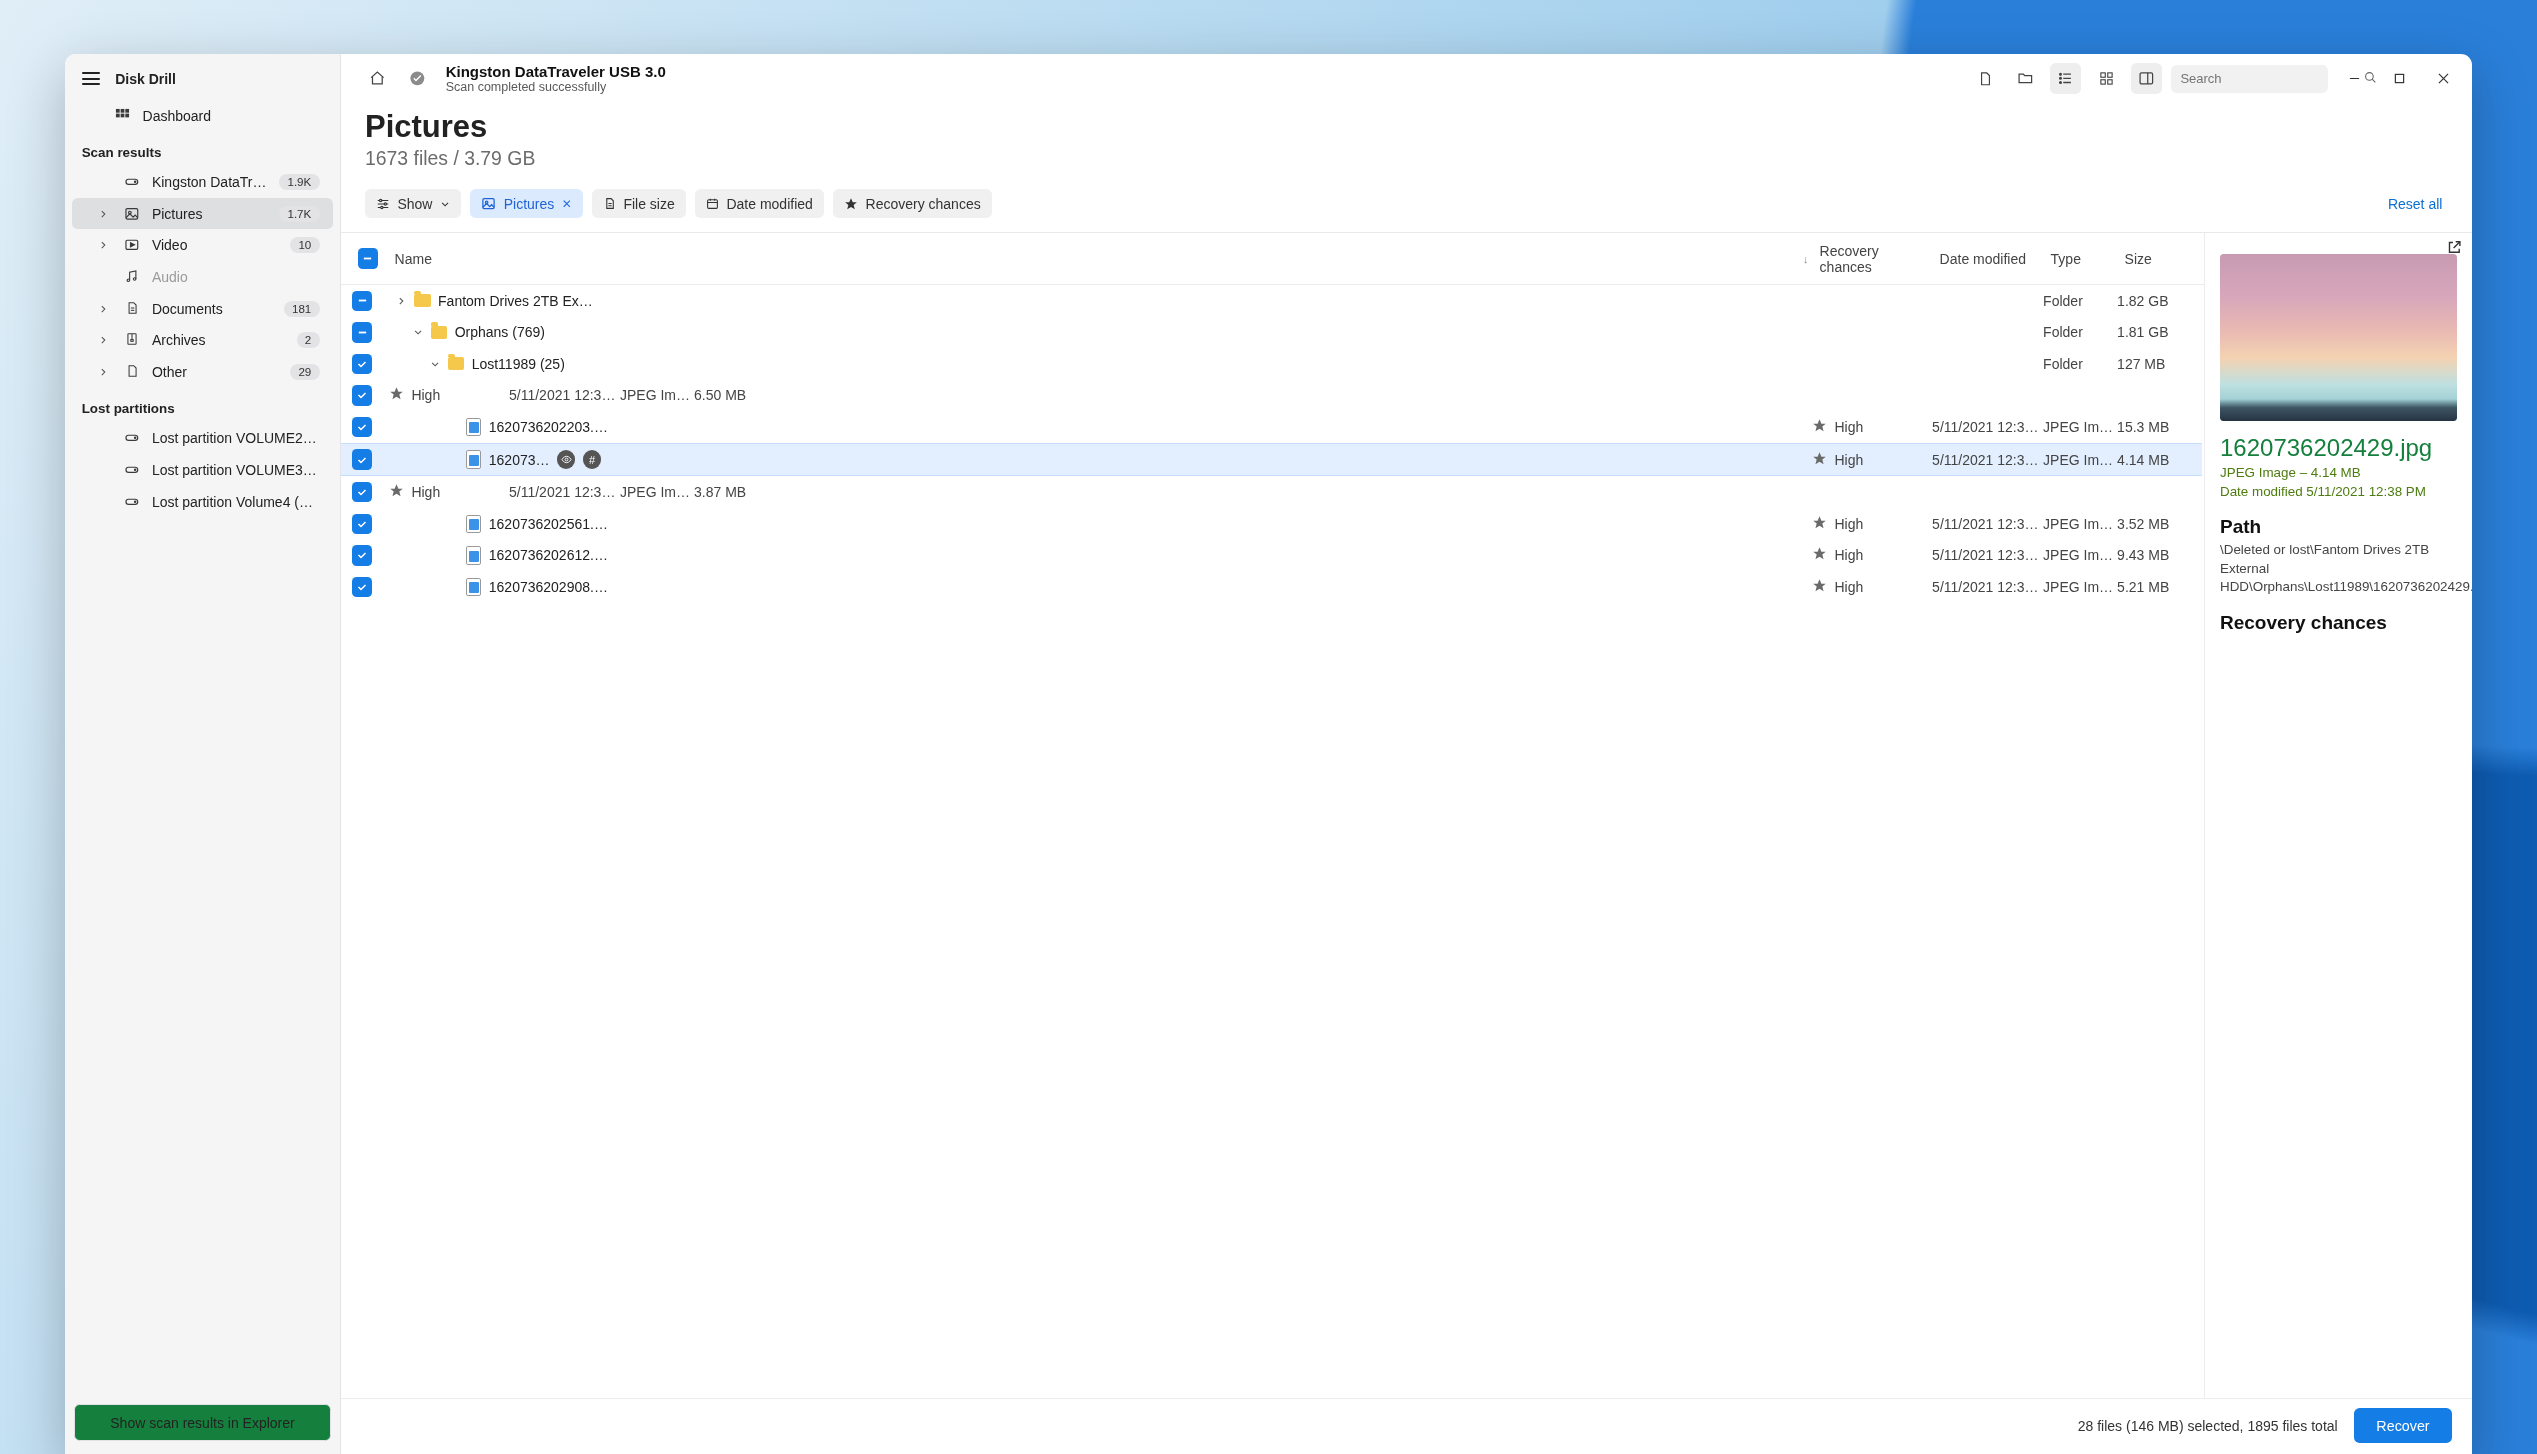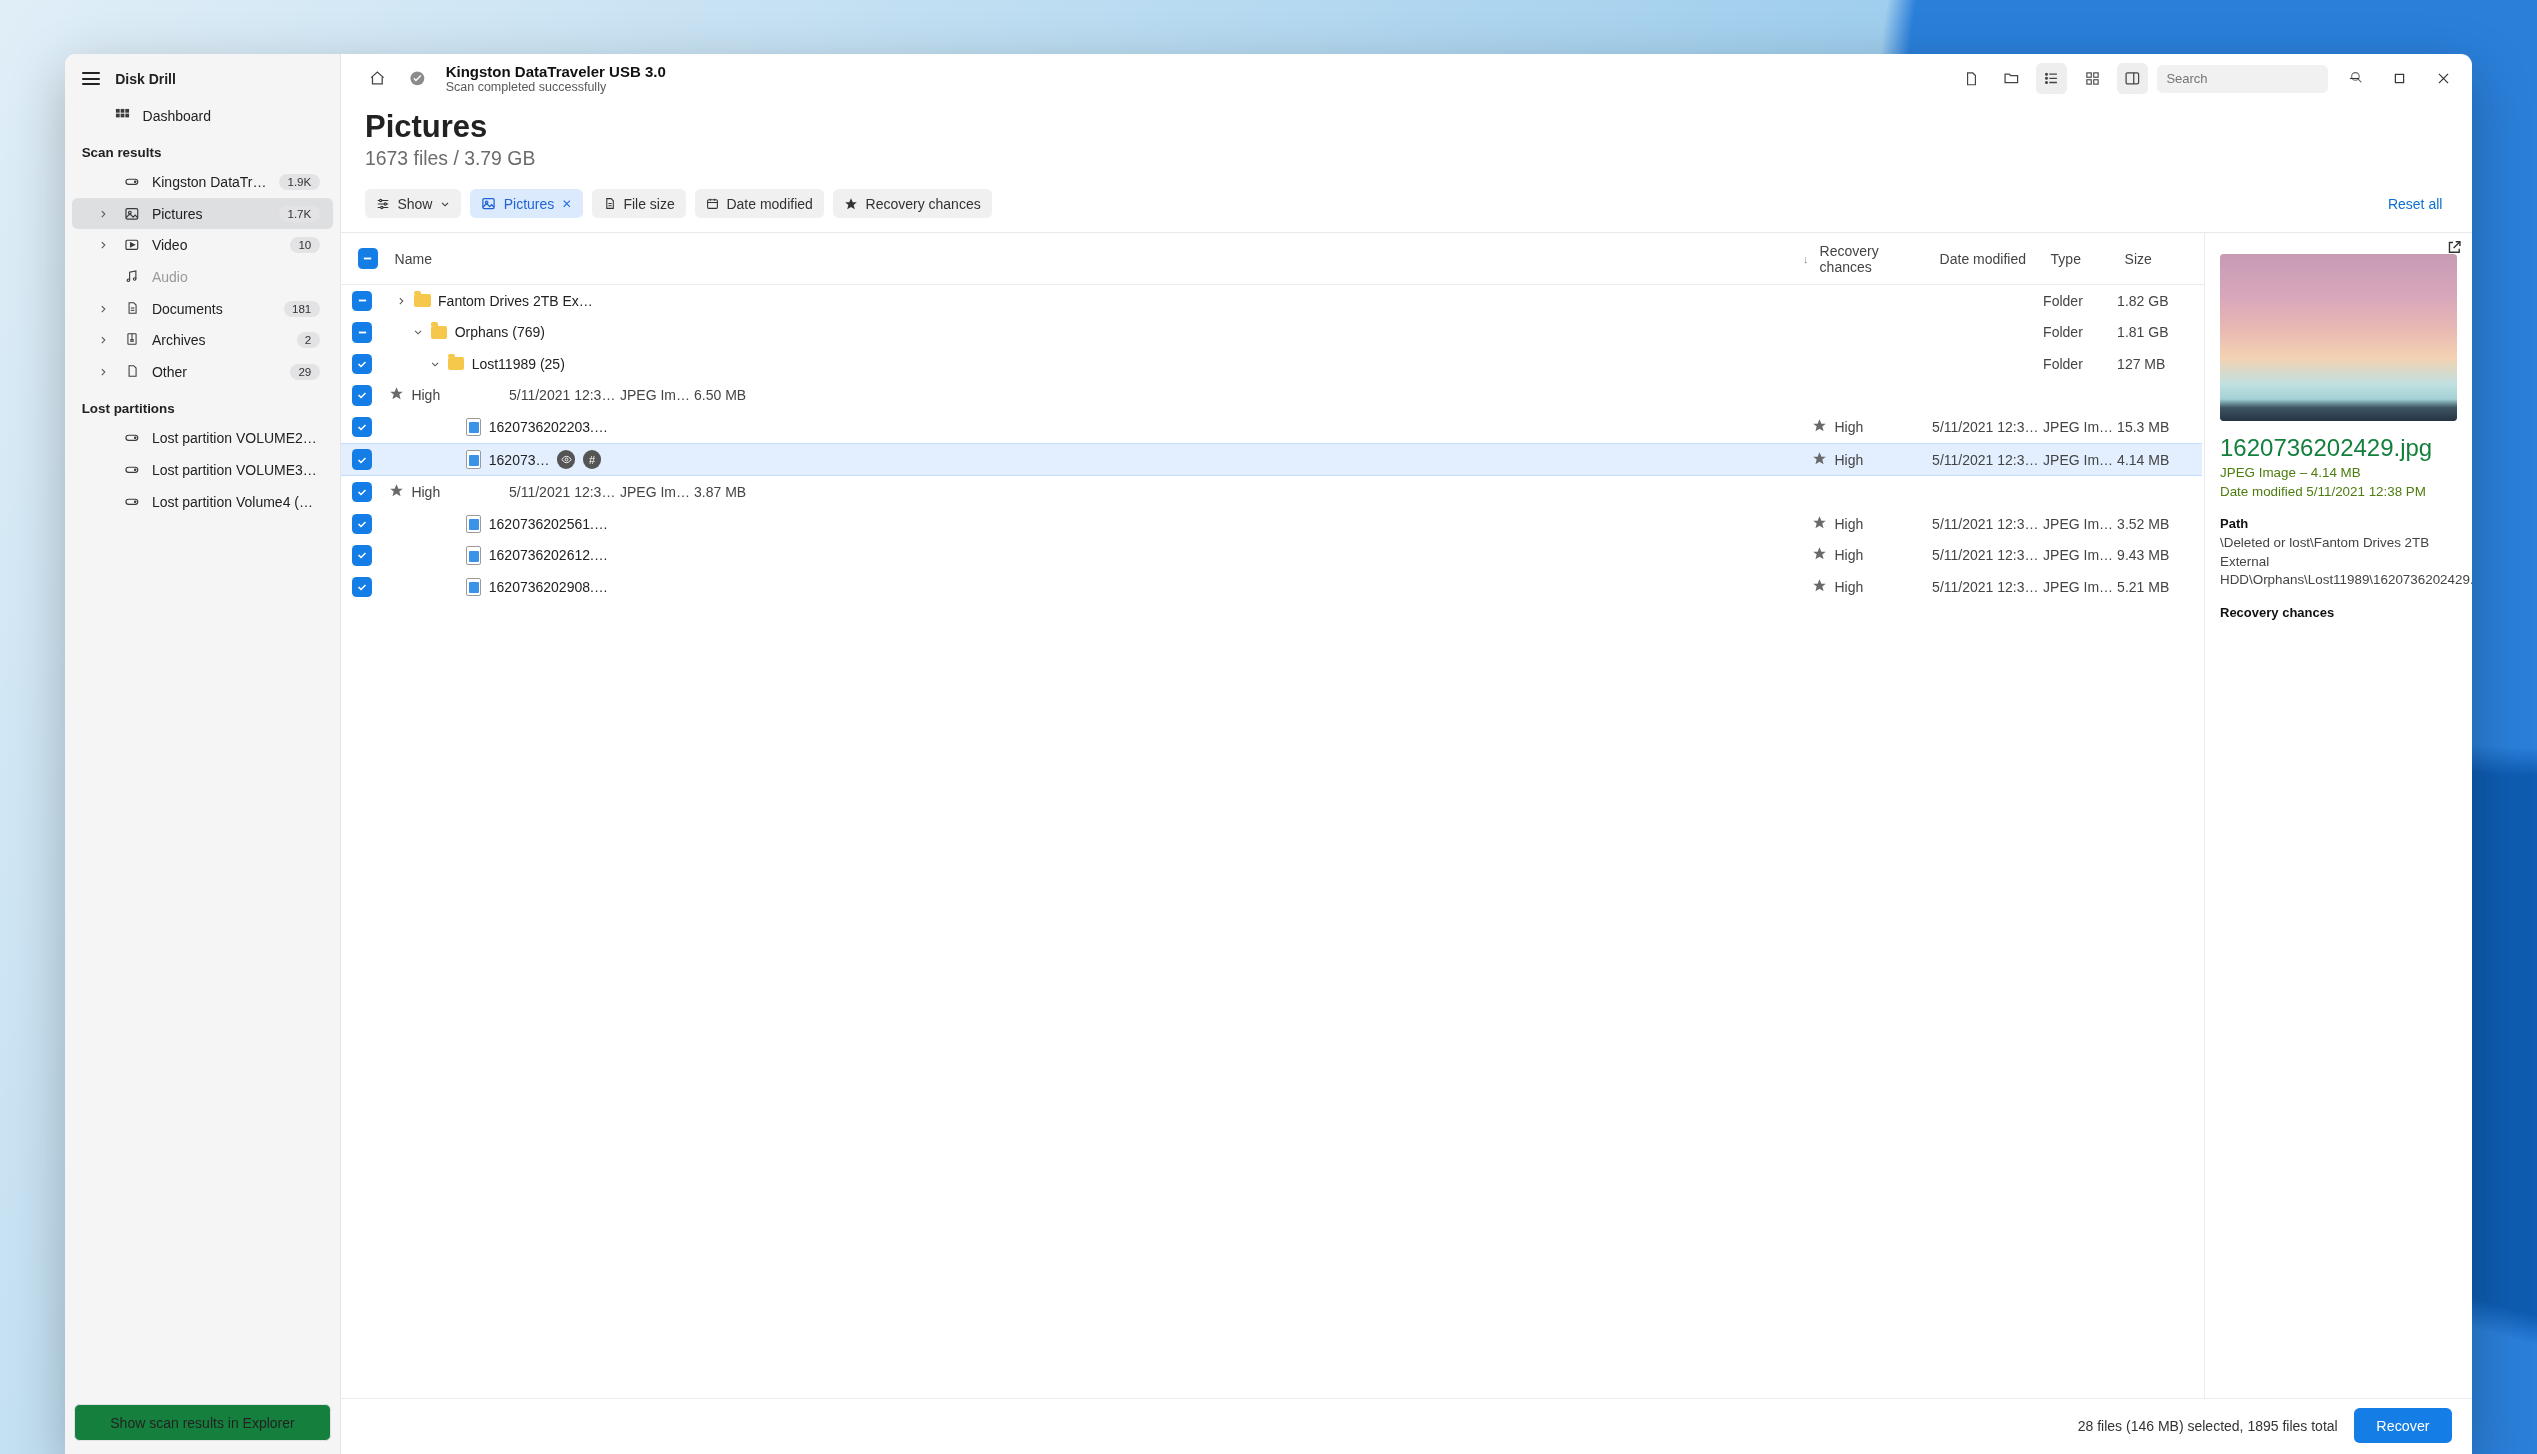--- a/index.html
+++ b/index.html
@@ -90,21 +90,21 @@
   color:#444; cursor:pointer;
 }
 .tb-ico.sel { background:#eeeeef; }
 .tb-ico.accent { background:#eeeeef; }
 .tb-info { display:flex; flex-direction:column; margin-left:3.7px; margin-right:auto; }
 .tb-info .h { font-weight:700; font-size:15px; color:#111; }
 .tb-info .s { font-size:12.5px; color:#5a5a5a; }
 .tb-search {
   display:flex; align-items:center; gap:7.4px;
   background:#f1f1f2; border-radius:5.6px;
-  padding:5.6px 9.3px; width:171px;
+  padding:5.6px 9.3px; width:157px;
 }
 .tb-search input {
   flex:1; border:none; background:transparent; outline:none;
   font-size:13px; color:#333;
 }
 .win-btn { width:35px; height:31px; display:flex; align-items:center; justify-content:center; cursor:pointer; color:#333; }
 .page-head { padding: 7.4px 24px 9.3px 24px; }
 .page-head .h1 { font-size:31px; font-weight:700; color:#222; margin-bottom:1.9px; }
 .page-head .sub { font-size:19.4px; color:#6c6c6c; }
 .filter-row {
@@ -194,21 +194,21 @@
   margin-top:7.4px;
 }
 .thumb::after{
   content:"";
   position:absolute; left:0; right:0; bottom:0; height:22px;
   background: linear-gradient(to top, #263443 0%, #3e5563 60%, transparent 100%);
   border-bottom-left-radius:3.7px; border-bottom-right-radius:3.7px;
 }
 .preview .pfname { font-size:24px; font-weight:400; margin-top:13px; color:#15803d; }
 .preview .pline { color:#4d7c0f; margin-top:3.7px; }
-.preview .phdr { font-weight:700; margin-top:16.7px; color:#111; font-size:13px; }
+.preview .phdr { font-weight:700; margin-top:16.7px; color:#111; font-size:19px; }
 .preview .ppath { color:#444; margin-top:3.7px; line-height:1.35; }
 .preview::-webkit-scrollbar { width:9.3px; }
 .preview::-webkit-scrollbar-thumb { background:#d1d1d4; border-radius:4.6px; }
 
 .footer {
   display:flex; align-items:center; gap:16.7px;
   padding:9.3px 20.4px 11px 20.4px;
   border-top:0.9px solid #ececee;
 }
 .footer .fsel { margin-left:auto; color:#333; font-size:14px; }

